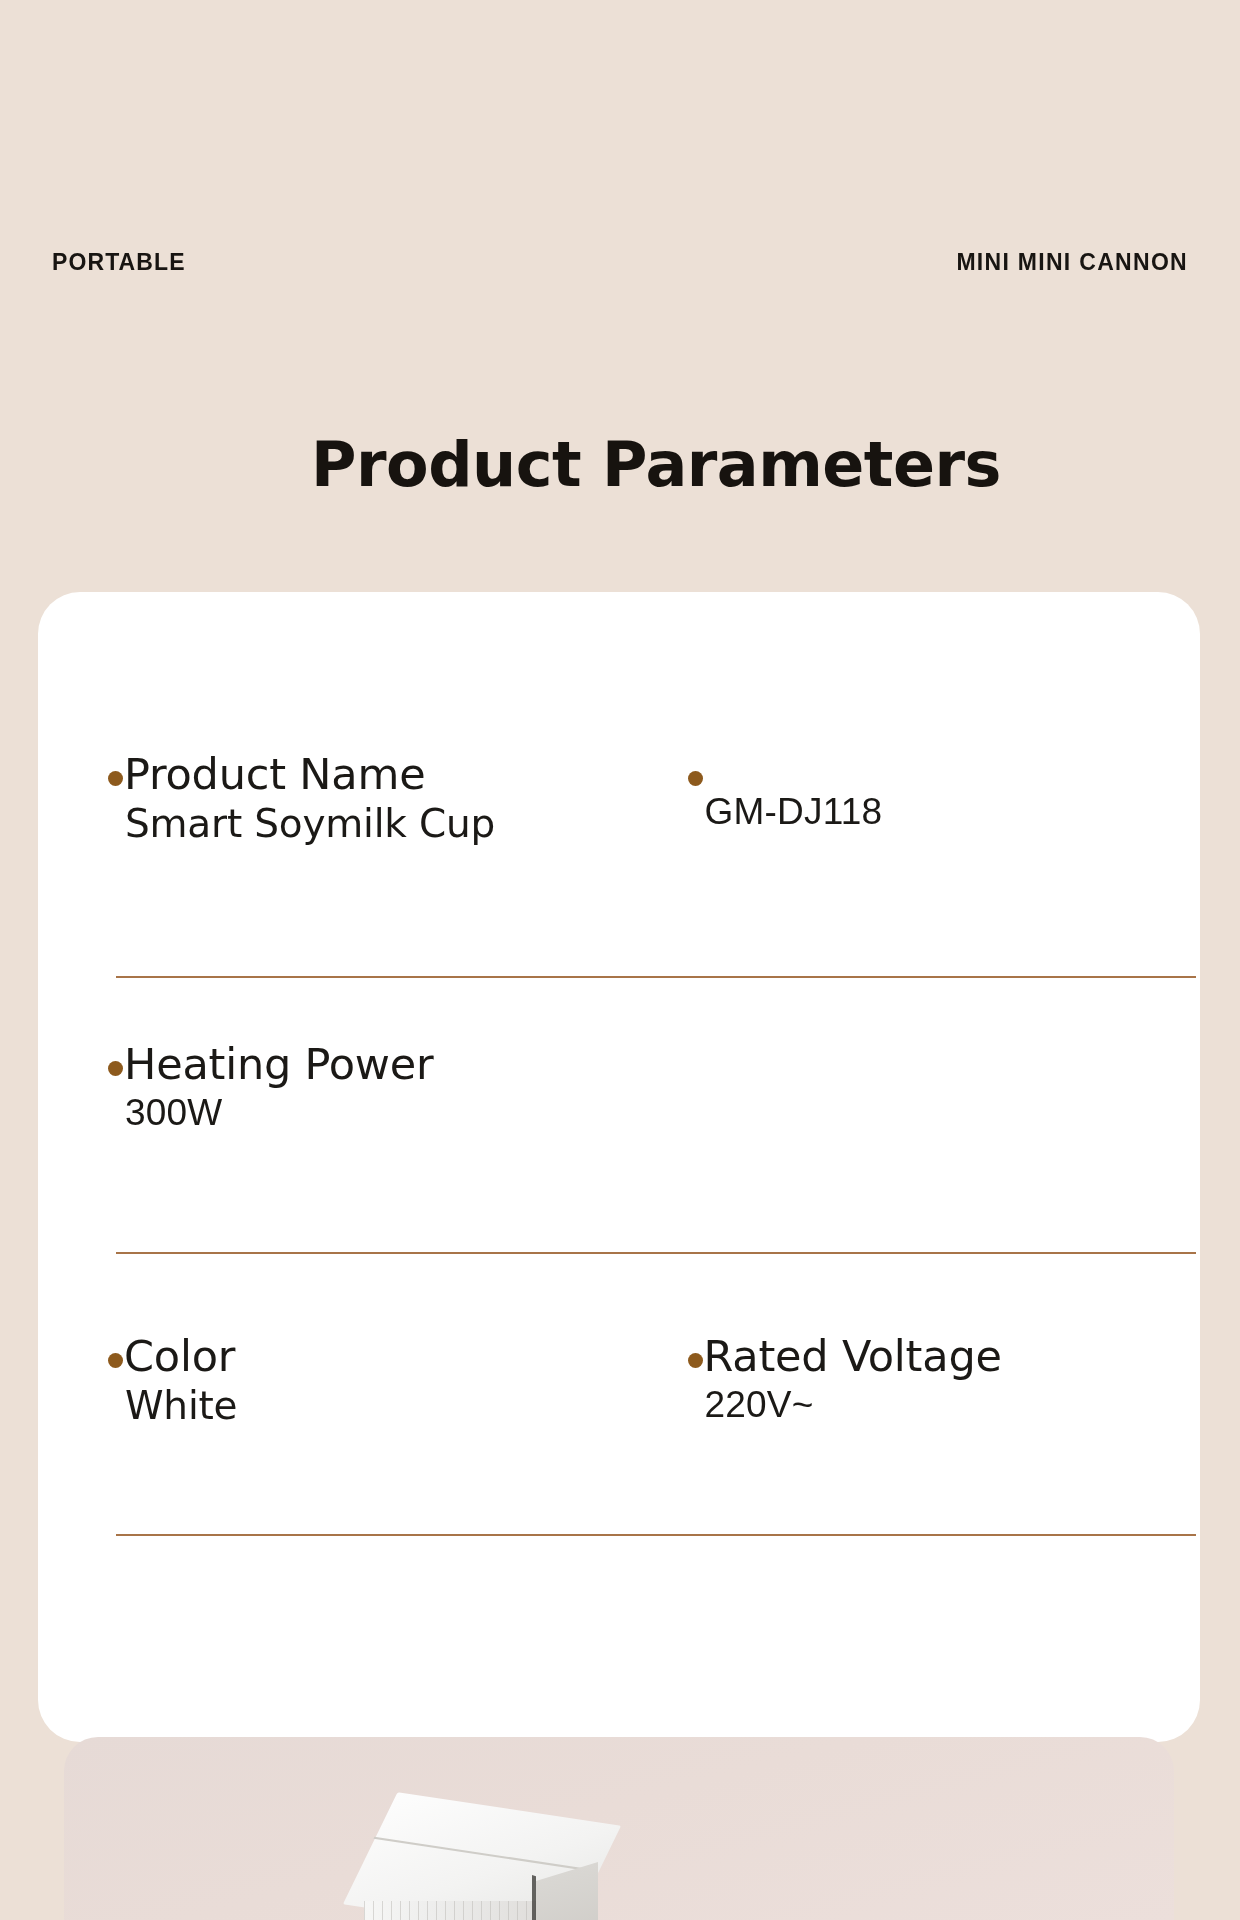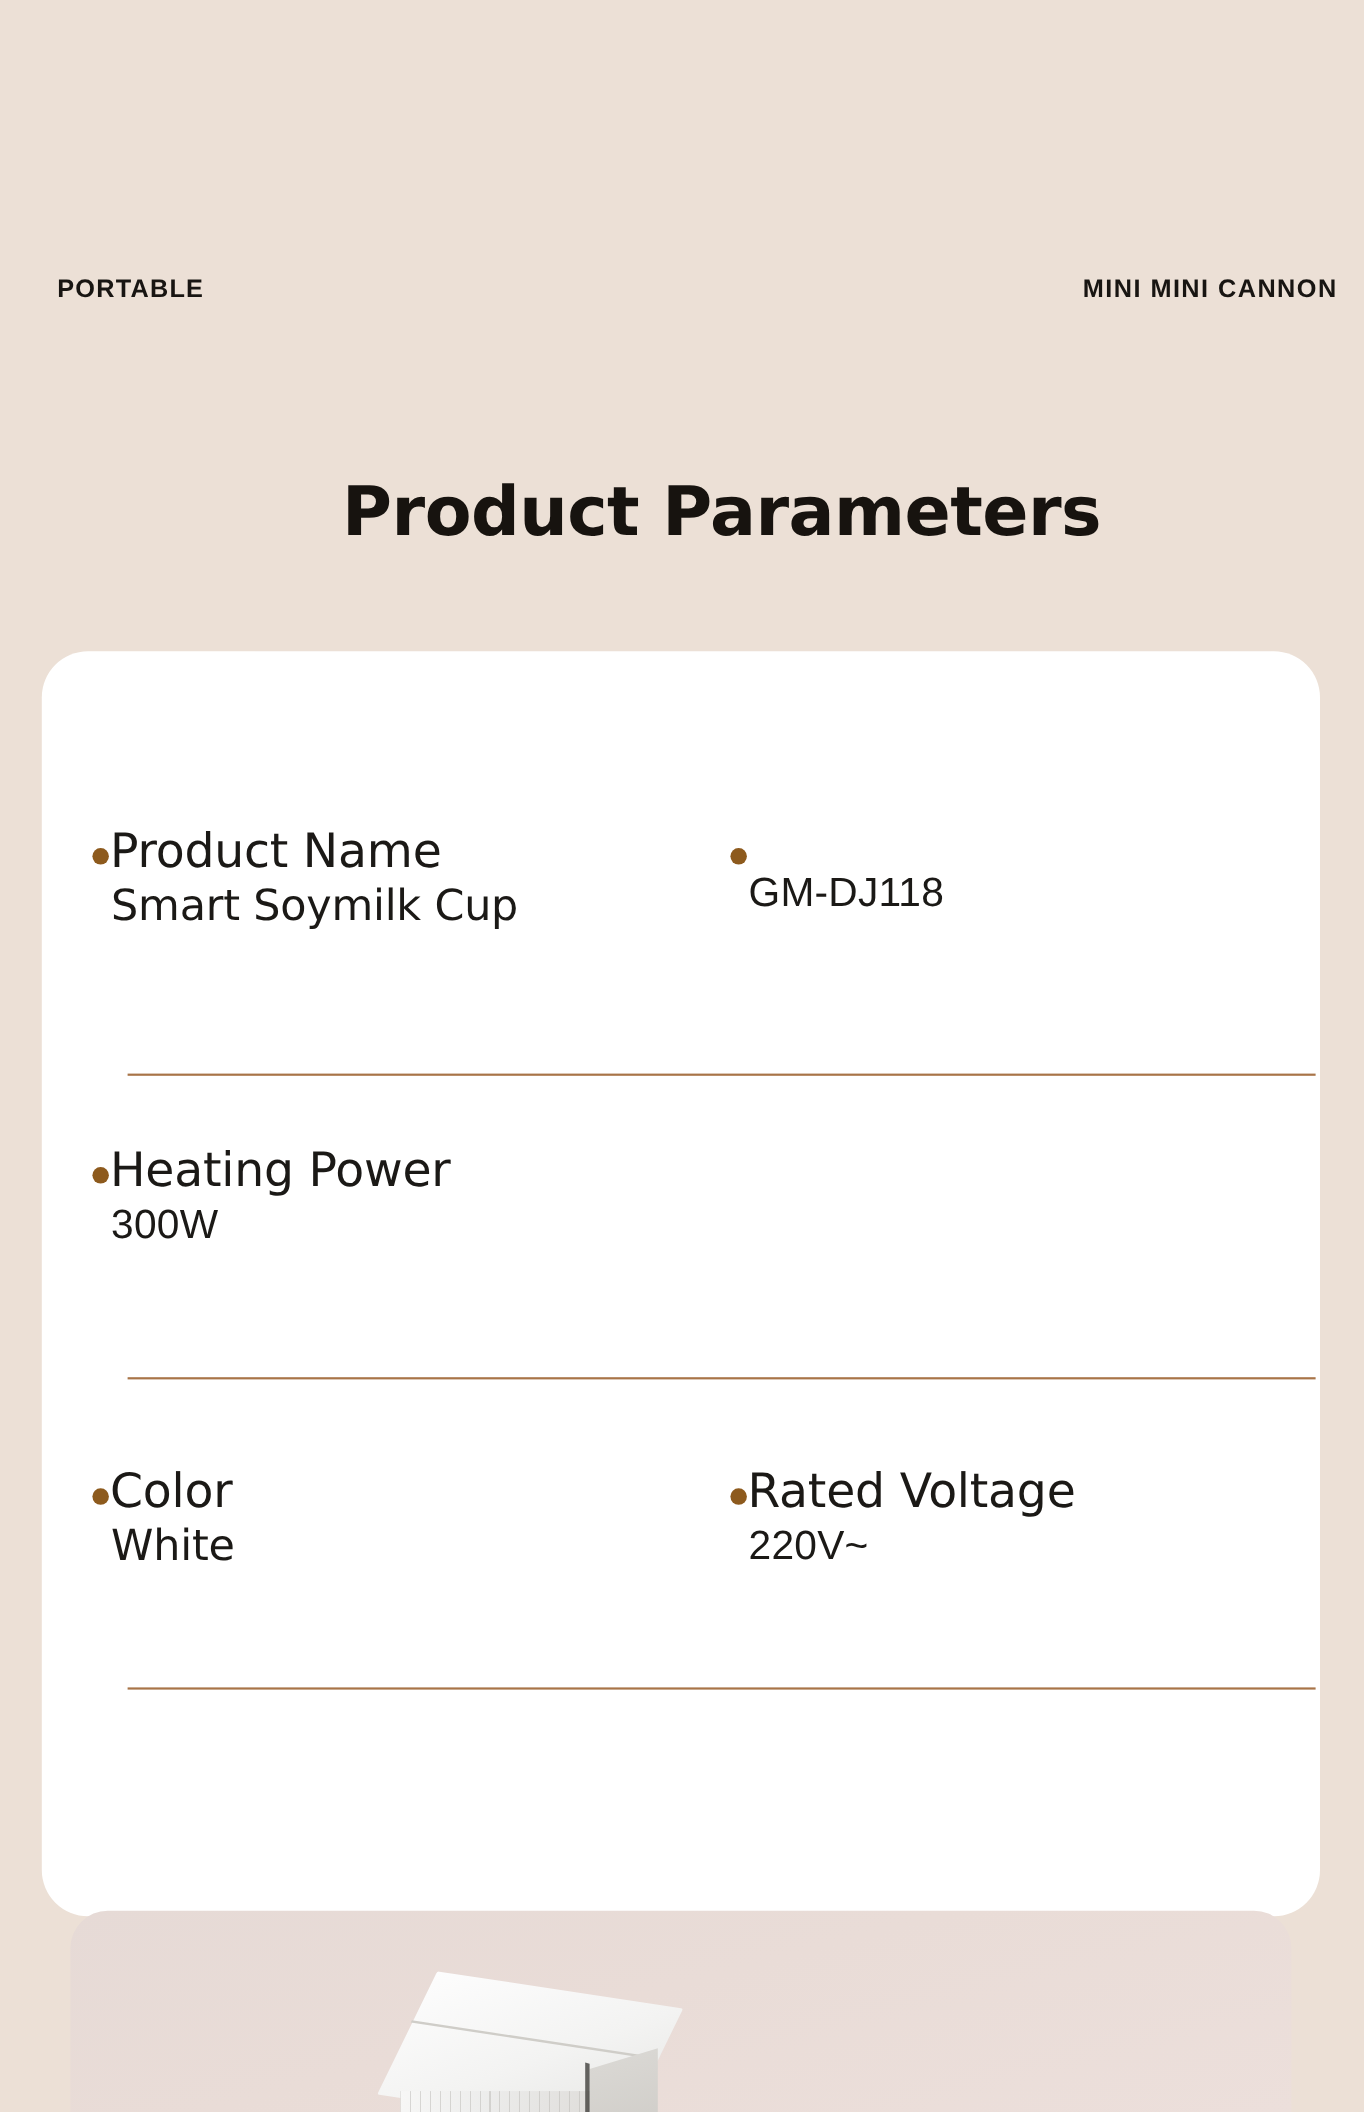--- a/index.html
+++ b/index.html
@@ -19,21 +19,21 @@
   .eyebrow-row {
     position: absolute;
     top: 245px;
     left: 0;
     width: 1240px;
     height: 34px;
     display: flex;
     align-items: center;
     justify-content: space-between;
     box-sizing: border-box;
-    padding: 0 24px 0 52px;
+    padding: 0 52px 0 52px;
   }
   .eyebrow {
     font-family: "Liberation Sans", sans-serif;
     font-weight: 700;
     font-size: 23px;
     letter-spacing: 1.1px;
     color: #181512;
     white-space: nowrap;
     line-height: 1;
   }
@@ -71,21 +71,21 @@
 
   .param-rows {
     position: absolute;
     left: 0;
     top: 0;
     width: 100%;
   }
 
   .param-row {
     position: absolute;
-    left: 24px;
+    left: 48px;
     width: 1082px;
     display: flex;
     gap: 16px;
   }
   .param-row.r0 { top: 160px; }
   .param-row.r1 { top: 450px; }
   .param-row.r2 { top: 742px; }
 
   .param-cell {
     position: relative;

